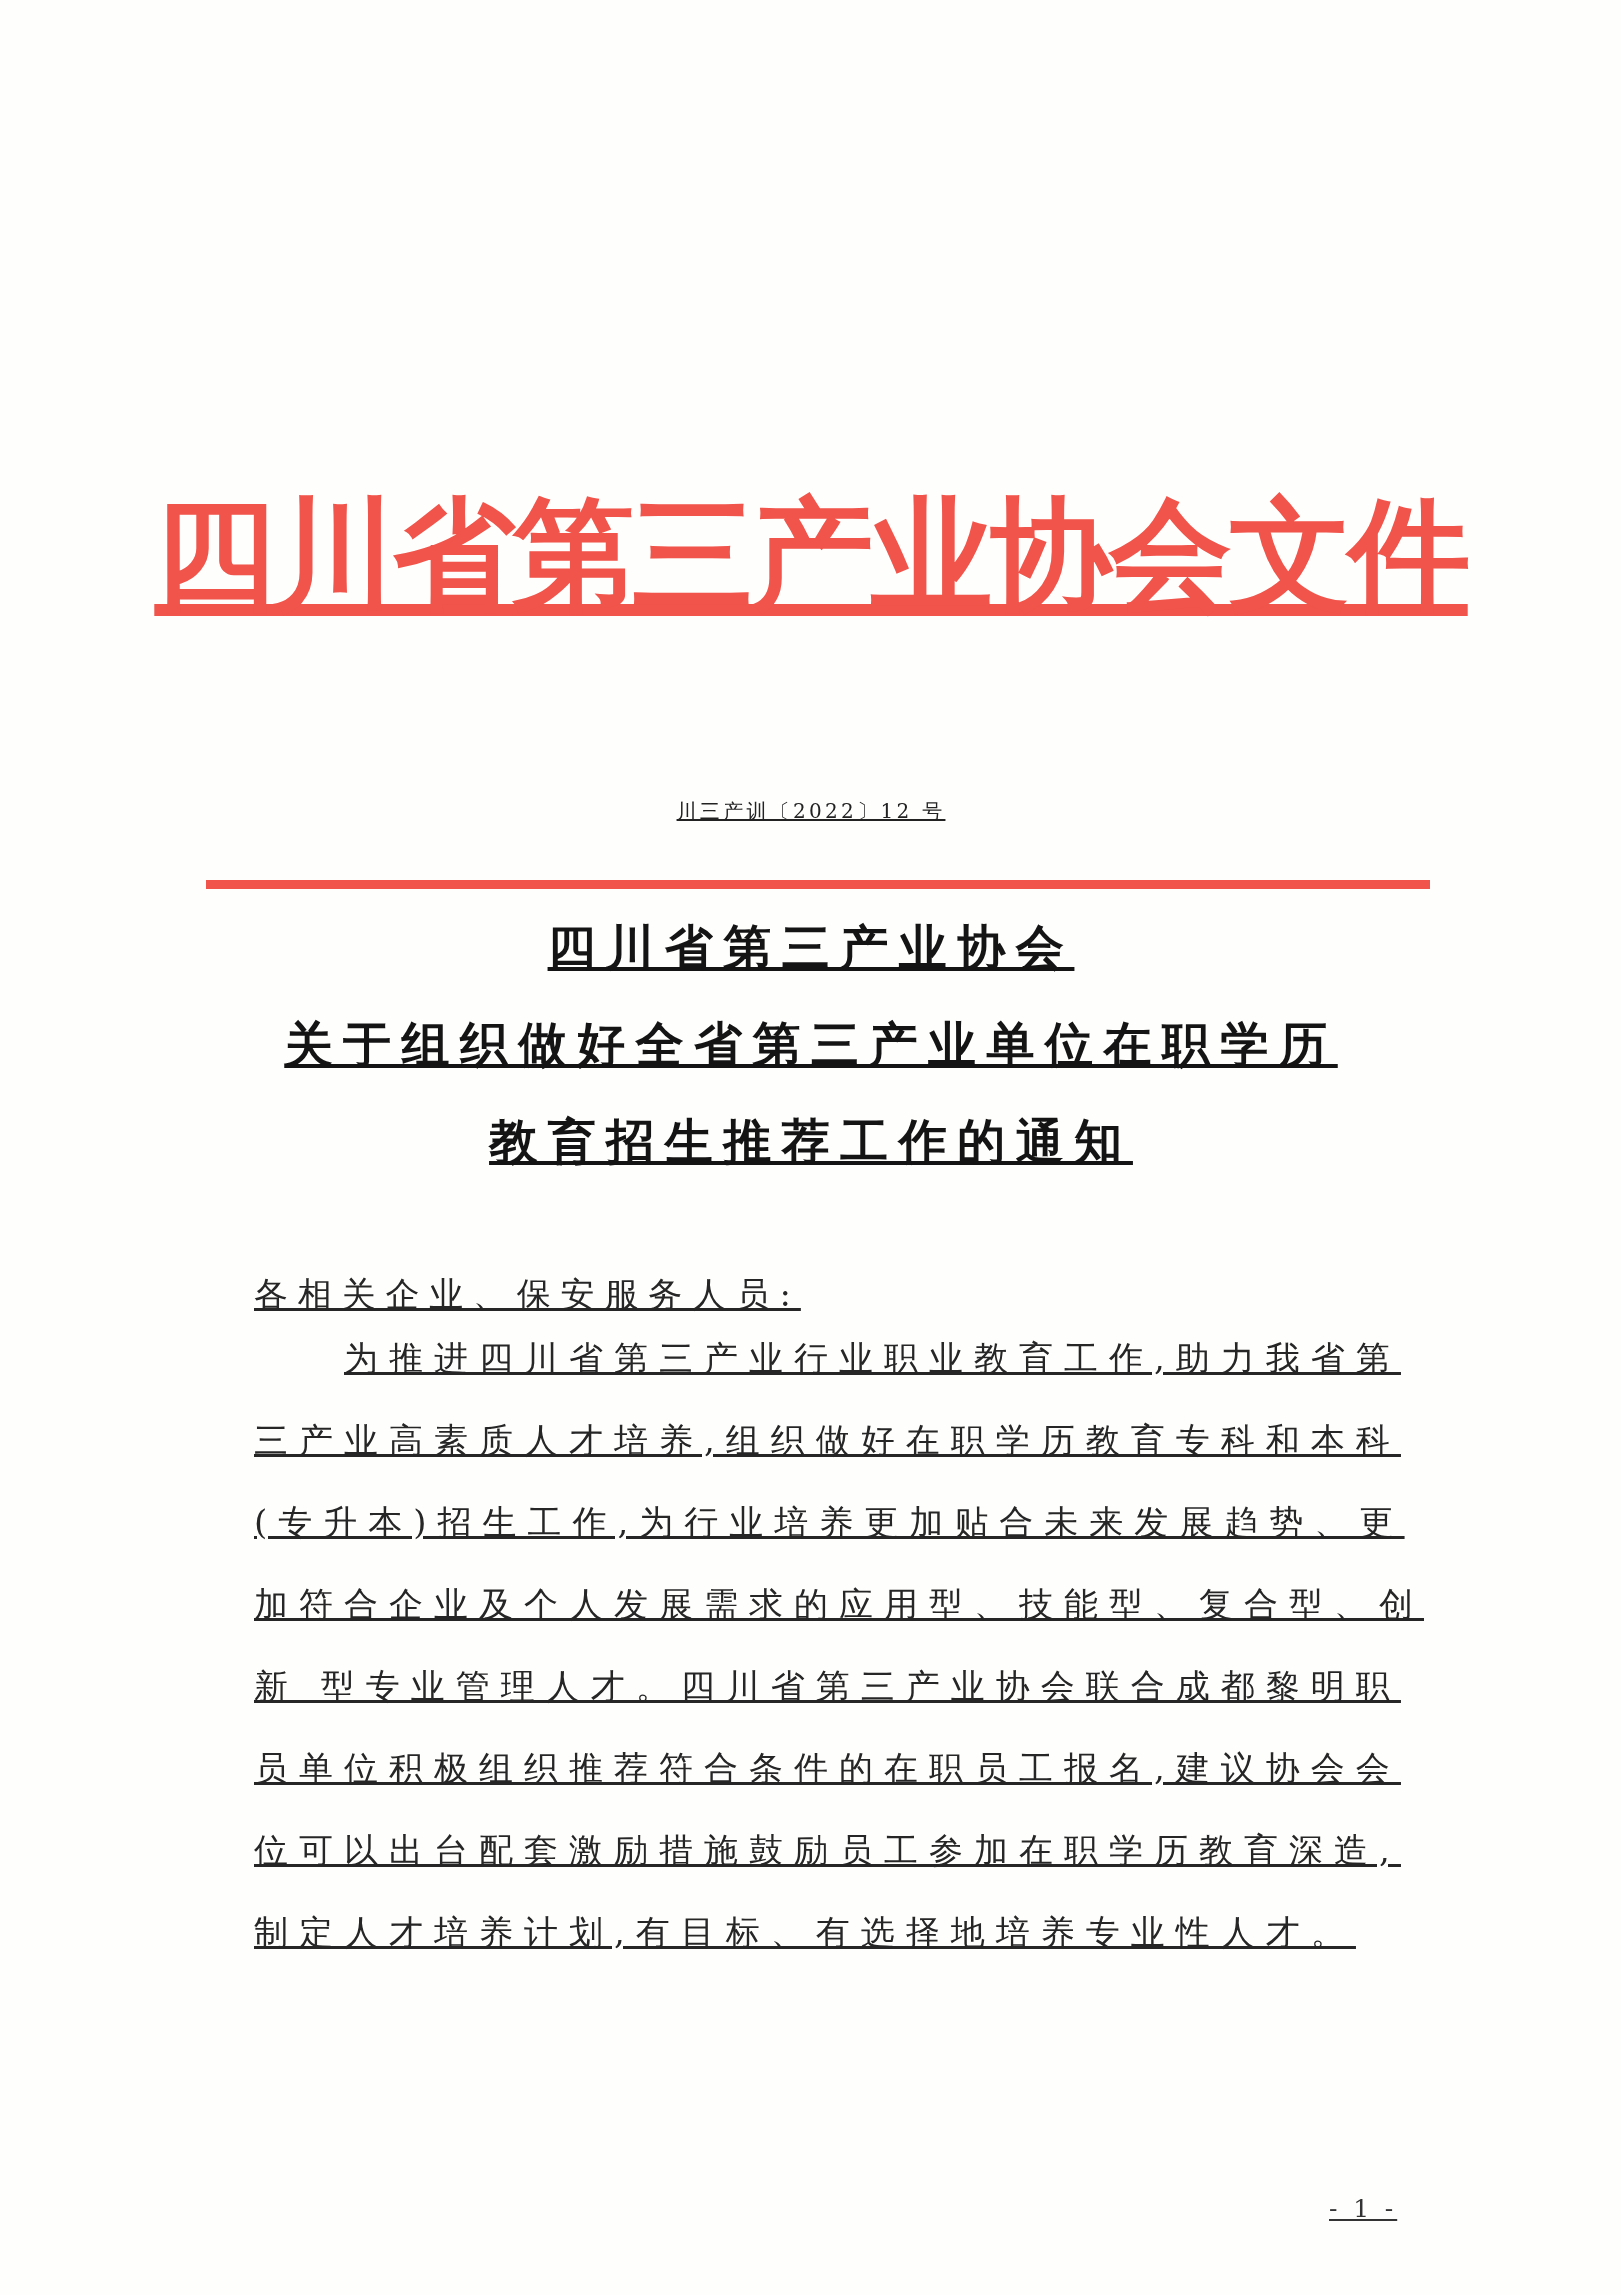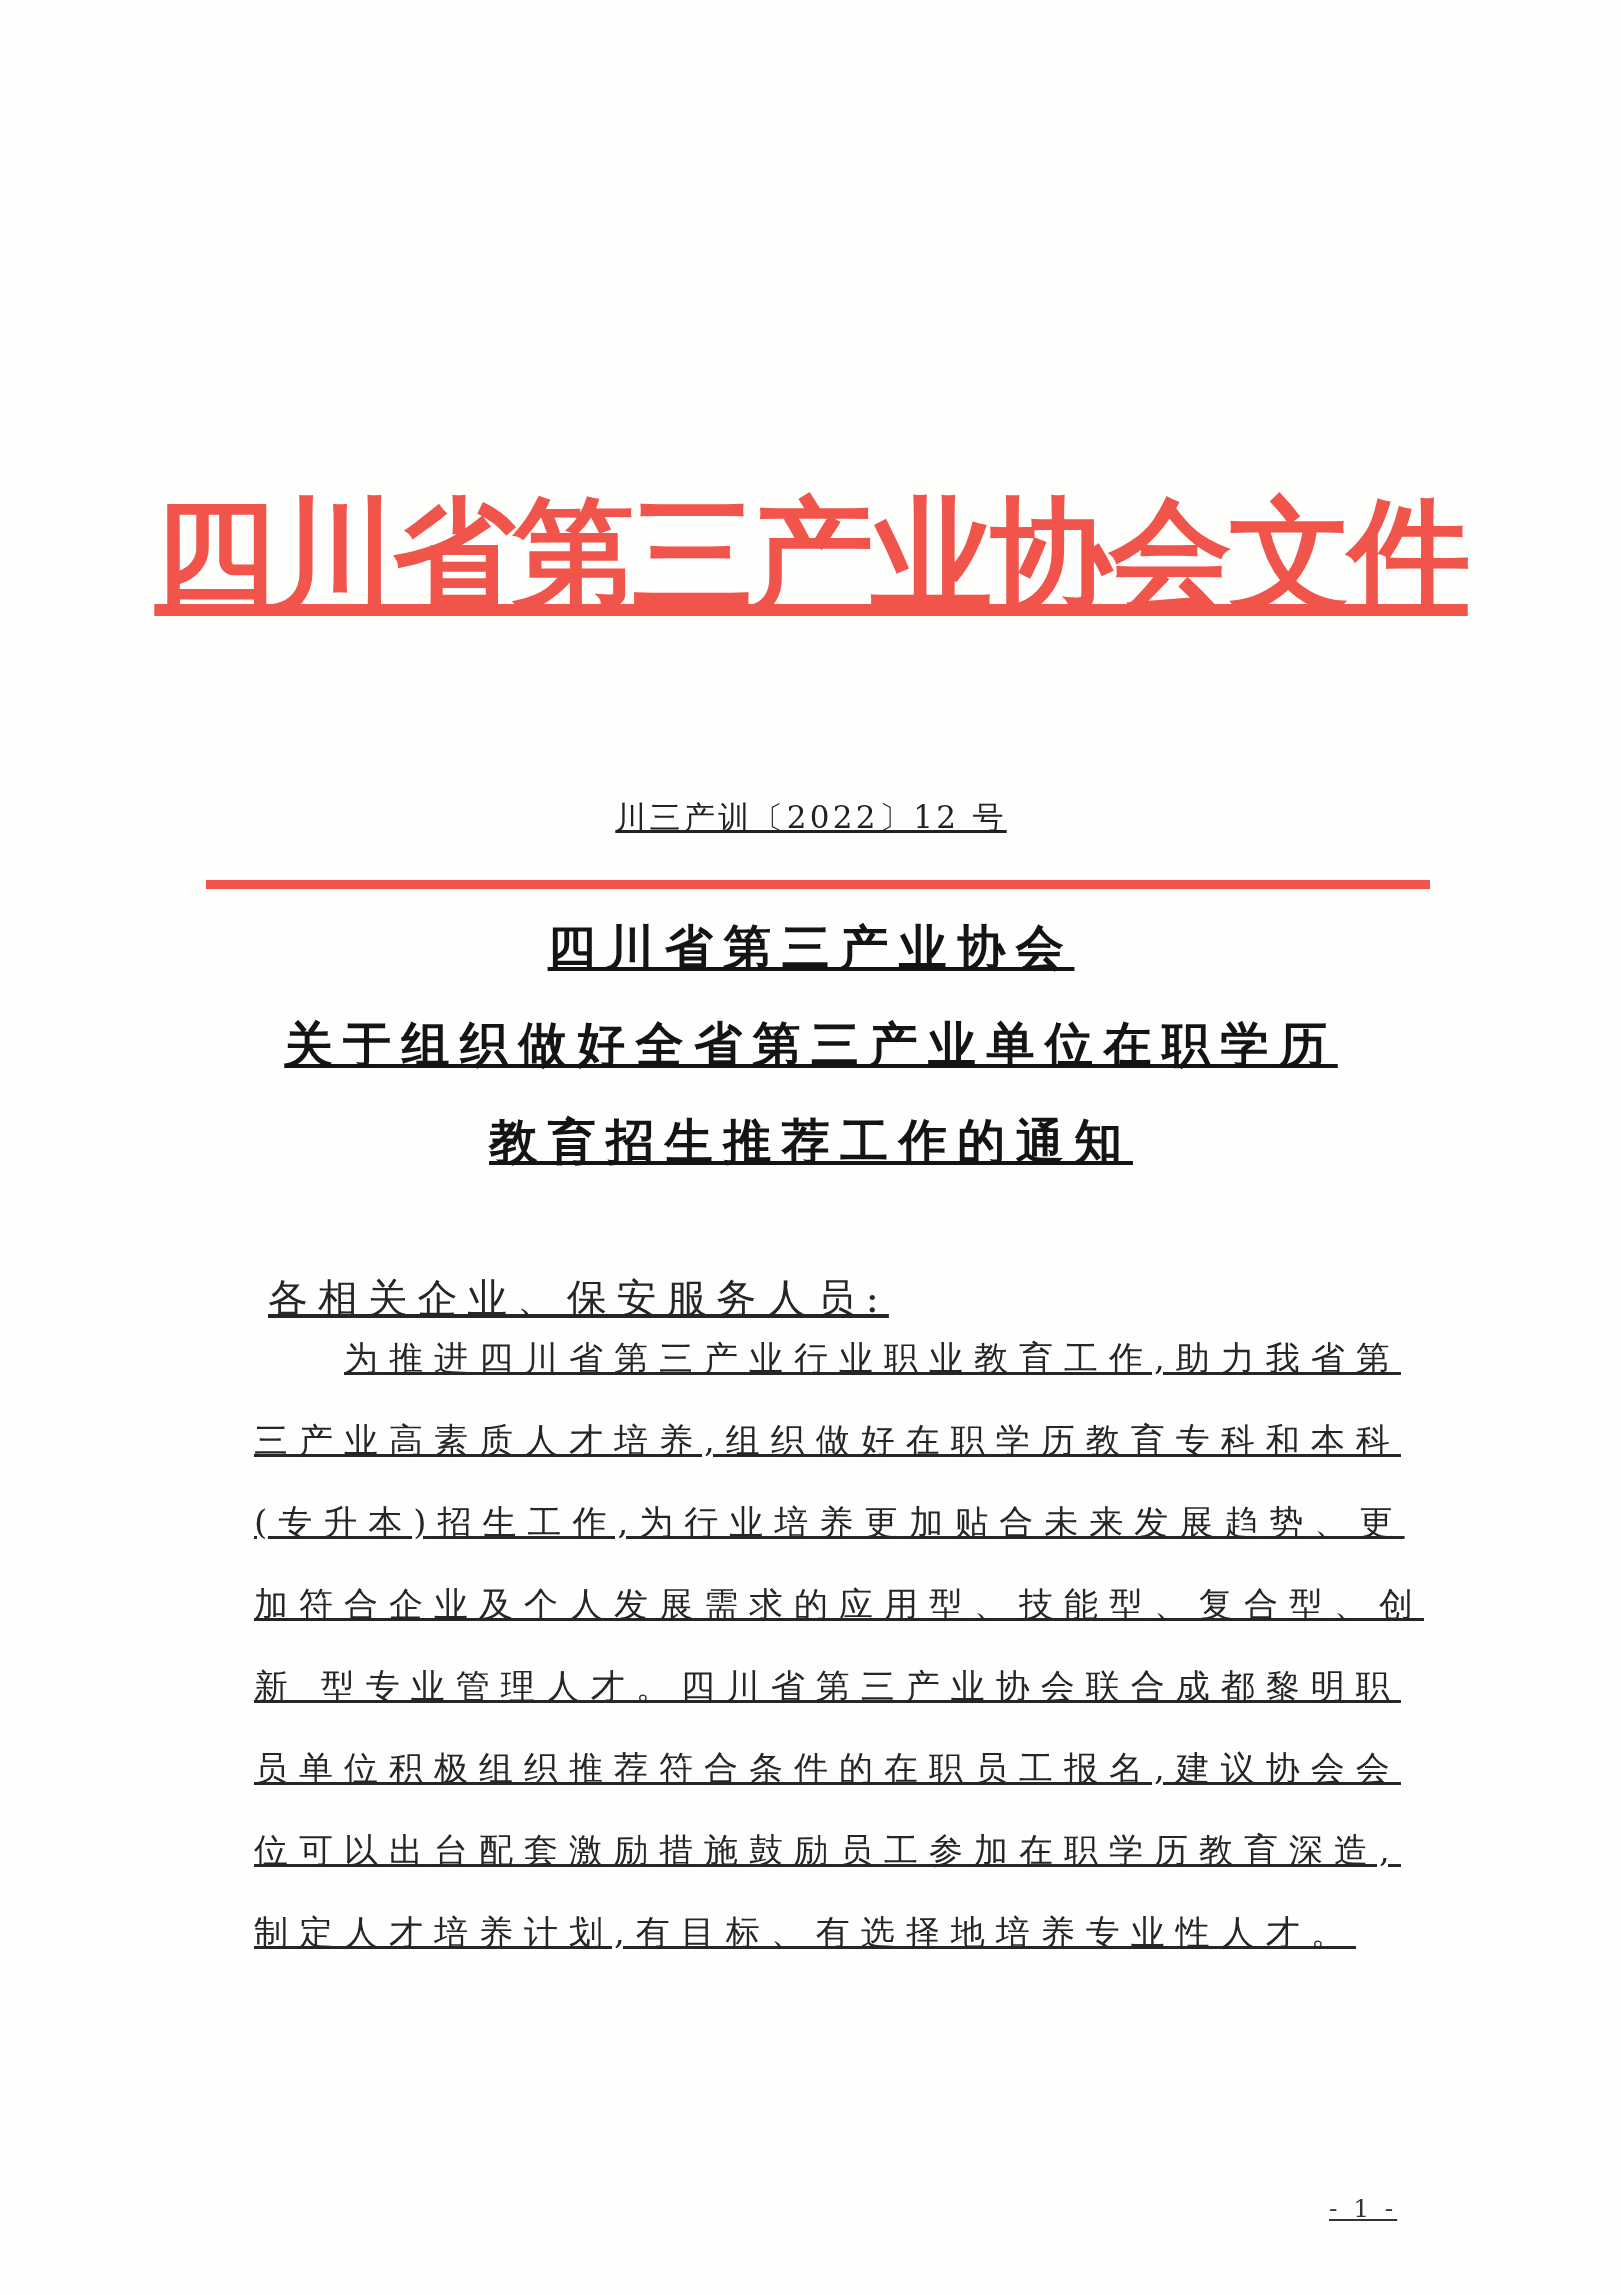--- a/index.html
+++ b/index.html
@@ -29,21 +29,21 @@
     line-height:1.12;
     letter-spacing:-2.6px;
     color:var(--red);
     white-space:nowrap;
   }
   .doc-number{
     position:absolute;
     top:800px;left:0;right:0;
     text-align:center;
     font-family:"DejaVu Serif", serif;
-    font-size:31px;
+    font-size:20px;
     line-height:1.1;
     letter-spacing:3.3px;
     color:#222222;
     white-space:nowrap;
   }
   .red-rule{
     position:absolute;
     top:880px;left:206px;
     width:1224px;height:8.5px;
     background:var(--red);
@@ -56,23 +56,23 @@
     font-weight:700;
     font-size:48px;
     line-height:97px;
     letter-spacing:10.5px;
     color:var(--title-ink);
     white-space:nowrap;
     margin-top:10px;
   }
   .salutation{
     position:absolute;
-    top:1276px;left:268px;
+    top:1276px;left:254px;
     font-family:"DejaVu Serif", serif;
-    font-size:40px;
+    font-size:34px;
     line-height:1.1;
     letter-spacing:9.8px;
     color:var(--ink);
     white-space:nowrap;
   }
   .body-text{
     position:absolute;
     top:1317px;left:254px;
     width:1132px;
     font-family:"DejaVu Serif", serif;

